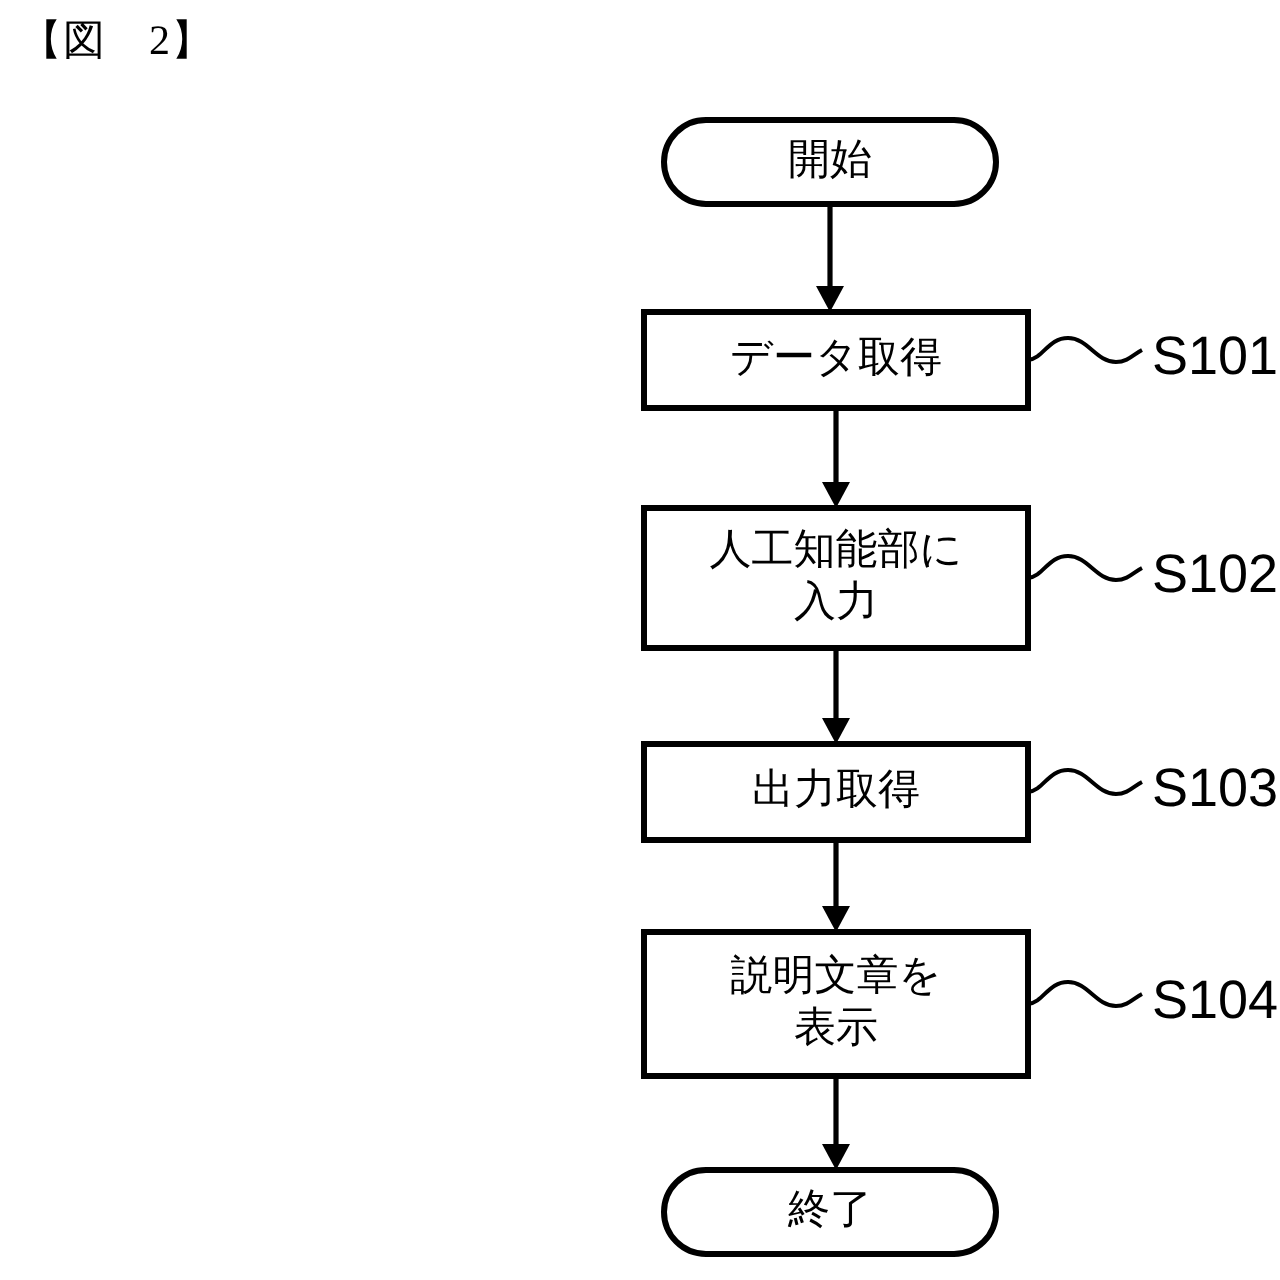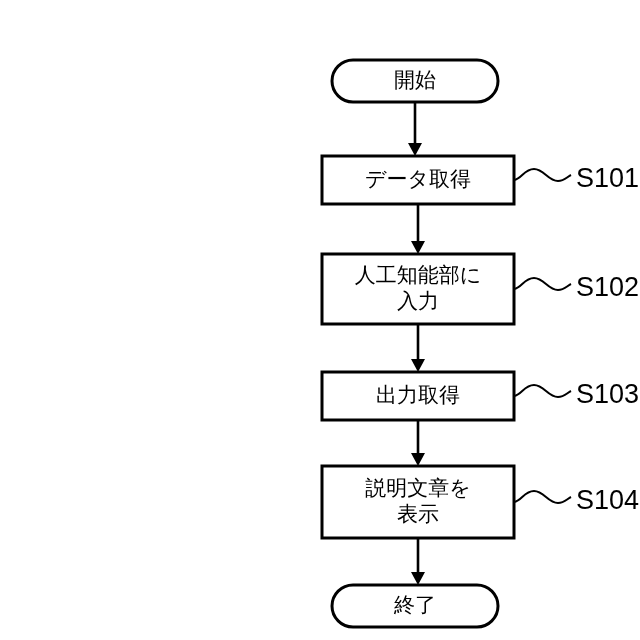--- a/index.html
+++ b/index.html
@@ -78,20 +78,21 @@
     fill: #000000;
     text-anchor: start;
     dominant-baseline: middle;
   }
 </style>
 </head>
 <body>
 
 <div id="figure-root">
 
+  <div class="fig-caption">【図　2】</div>
 
   <svg class="flow" viewBox="0 0 640 640" xmlns="http://www.w3.org/2000/svg">
     <g id="edges-layer">
         <g>
           <line x1="415" y1="102" x2="415" y2="145" class="connector"></line>
           <polygon points="408,143 422,143 415,156" class="arrow-head"></polygon>
         </g>
         <g>
           <line x1="418" y1="204" x2="418" y2="243" class="connector"></line>
           <polygon points="411,241 425,241 418,254" class="arrow-head"></polygon>

